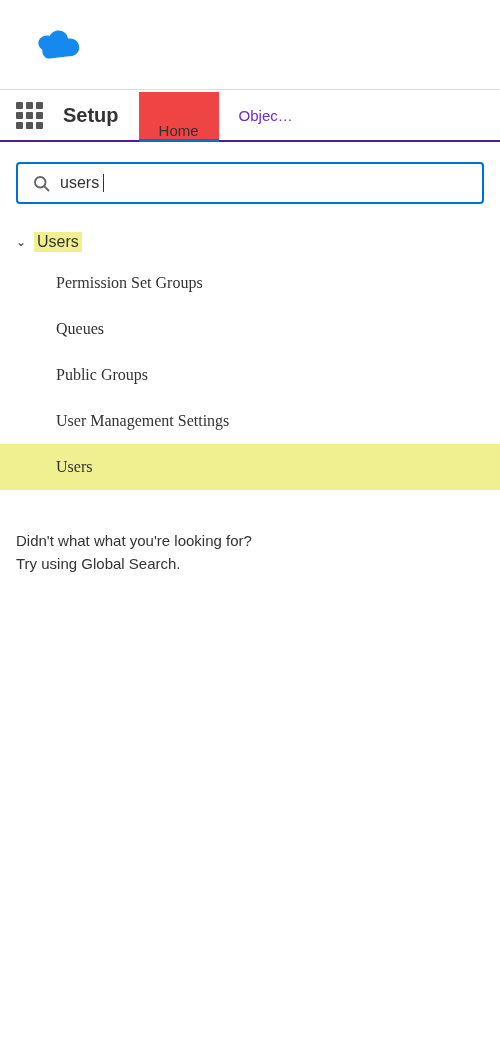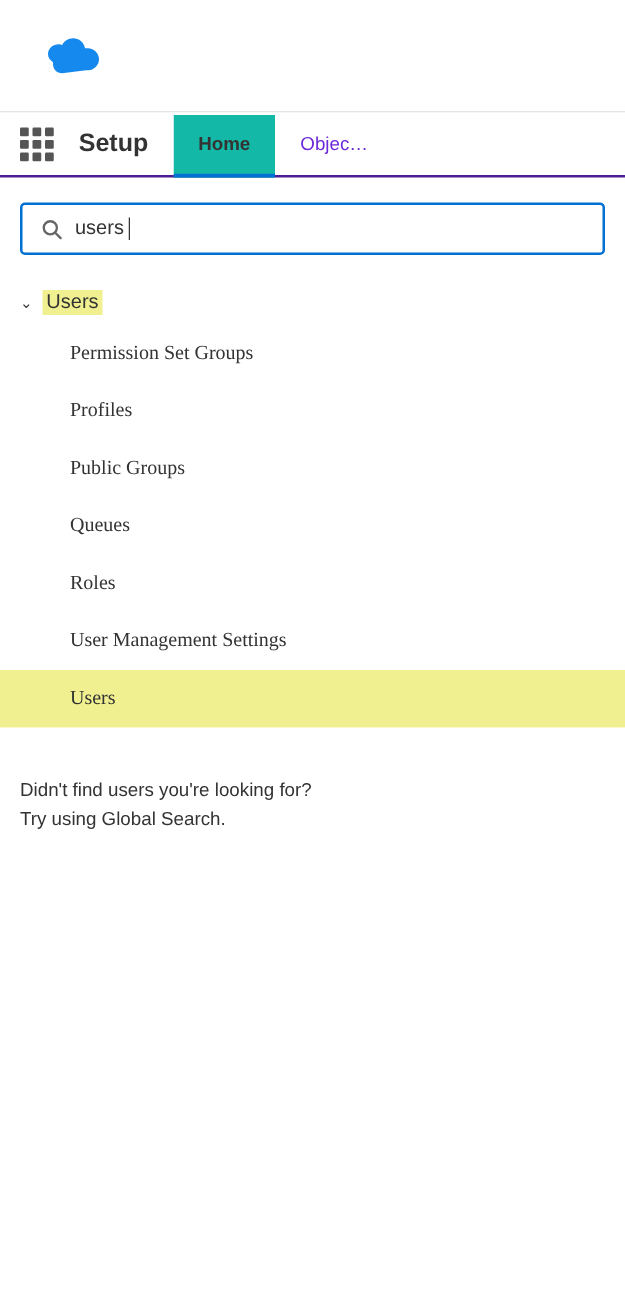--- a/index.html
+++ b/index.html
@@ -87,23 +87,24 @@
       padding: 0 20px;
       font-size: 15px;
       color: #333;
       cursor: pointer;
       border-bottom: 3px solid transparent;
       position: relative;
       top: 2px;
     }
 
     .nav-tab.active {
-      background: #14b8a6;
+      background: #ef4444;
       border-bottom: 3px solid #0070d2;
-      font-weight: 700;
+      font-weight: 400;
+      align-items: flex-end;
     }
 
     .nav-tab.truncated {
       color: #6d28d9;
     }
 
     
     .search-container {
       padding: 20px 16px 10px 16px;
     }
@@ -247,36 +248,30 @@
   <div class="category-header">
     <span class="chevron-icon">⌄</span>
     <span class="category-label">Users</span>
   </div>
 
   <div class="menu-items">
     <a class="menu-item">
       <span>Permission Set Groups</span>
     </a>
     <a class="menu-item">
-      <span>Profiles</span>
+      <span>Queues</span>
     </a>
     <a class="menu-item">
       <span>Public Groups</span>
-    </a>
-    <a class="menu-item">
-      <span>Queues</span>
-    </a>
-    <a class="menu-item">
-      <span>Roles</span>
     </a>
     <a class="menu-item">
       <span>User Management Settings</span>
     </a>
     <a class="menu-item highlighted">
       <span>Users</span>
     </a>
   </div>
 </div>
 
 <div class="footer-text">
-  <span>Didn't find users you're looking for?</span><br>
+  <span>Didn't what what you're looking for?</span><br>
   <span>Try using Global Search.</span>
 </div>
 
 </body></html>

